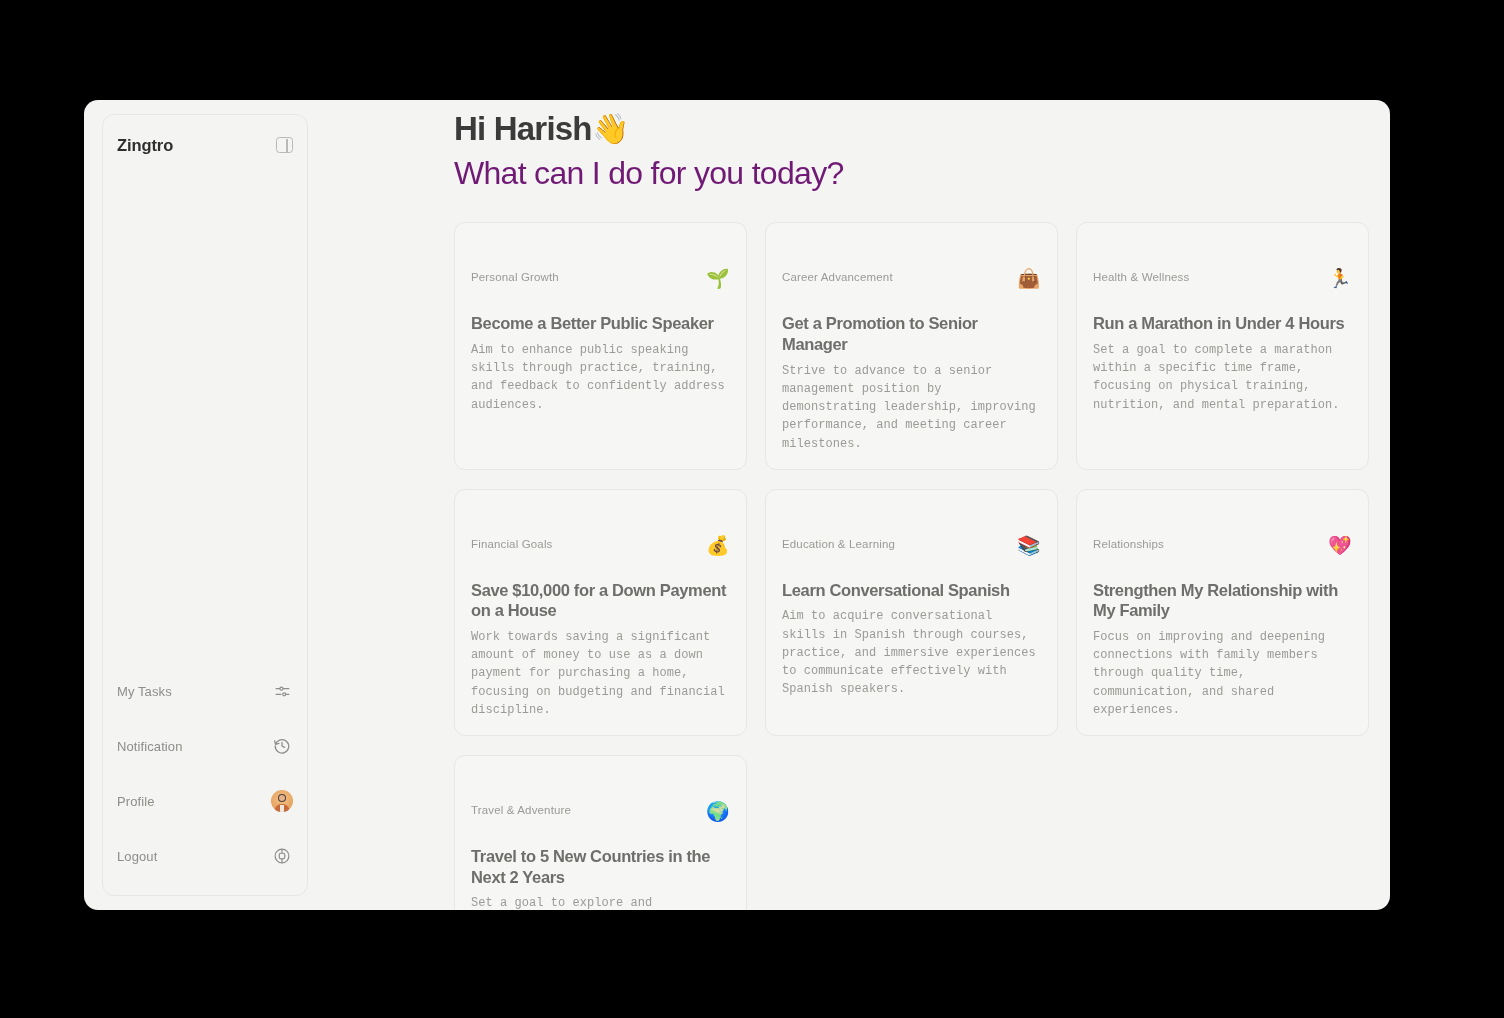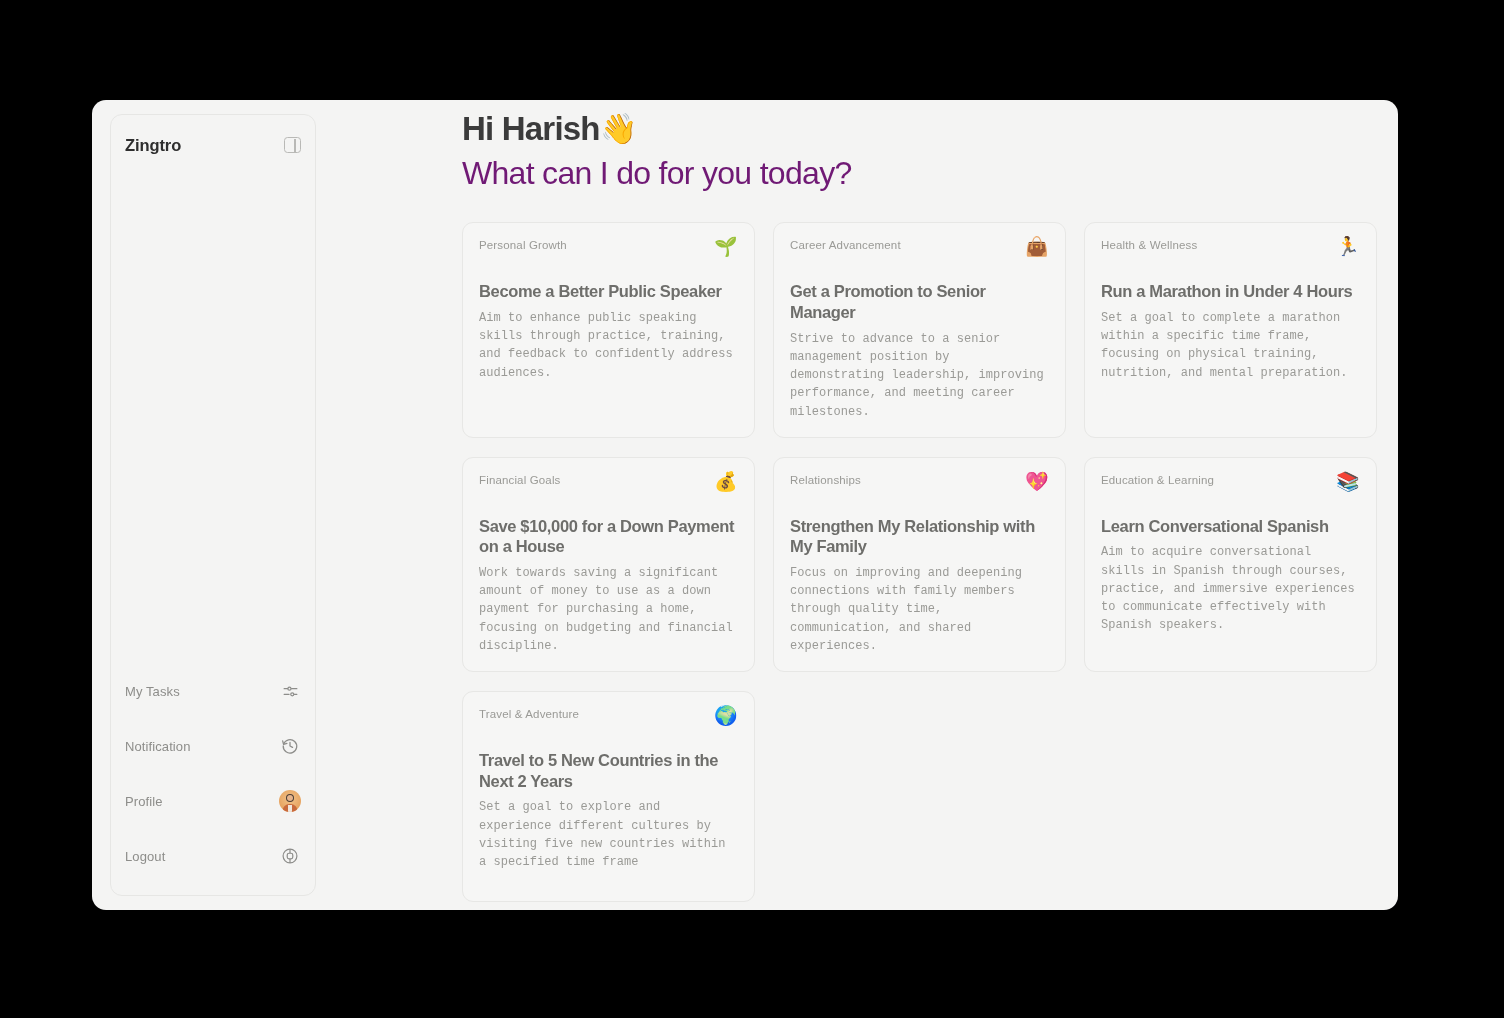--- a/index.html
+++ b/index.html
@@ -7,21 +7,21 @@
   html, body {
     width: 1504px;
     height: 1018px;
     background: #000000;
     font-family: "Liberation Sans", sans-serif;
     overflow: hidden;
   }
 
   #app-window {
     position: absolute;
-    left: 92px;
+    left: 84px;
     top: 100px;
     width: 1306px;
     height: 810px;
     background: #f4f4f3;
     border-radius: 14px;
     display: flex;
     overflow: hidden;
   }
 
   
@@ -198,20 +198,21 @@
     cursor: pointer;
     display: flex;
     flex-direction: column;
   }
 
   .card-top {
     display: flex;
     align-items: flex-start;
     justify-content: space-between;
     gap: 14px;
+    margin-top: 32px;
   }
 
   .card-category {
     font-size: 11.5px;
     color: #9a9a96;
     letter-spacing: 0.15px;
     padding-top: 2px;
   }
 
   .card-emoji {
@@ -347,34 +348,34 @@
         <div class="card-top">
           <span class="card-category">Financial Goals</span>
           <span class="card-emoji">💰</span>
         </div>
         <h3 class="card-title">Save $10,000 for a Down Payment on a House</h3>
         <p class="card-desc">Work towards saving a significant amount of money to use as a down payment for purchasing a home, focusing on budgeting and financial discipline.</p>
       </article>
 
       <article class="goal-card">
         <div class="card-top">
+          <span class="card-category">Education &amp; Learning</span>
+          <span class="card-emoji">📚</span>
+        </div>
+        <h3 class="card-title">Learn Conversational Spanish</h3>
+        <p class="card-desc">Aim to acquire conversational skills in Spanish through courses, practice, and immersive experiences to communicate effectively with Spanish speakers.</p>
+      </article>
+
+      <article class="goal-card">
+        <div class="card-top">
           <span class="card-category">Relationships</span>
           <span class="card-emoji">💖</span>
         </div>
         <h3 class="card-title">Strengthen My Relationship with My Family</h3>
         <p class="card-desc">Focus on improving and deepening connections with family members through quality time, communication, and shared experiences.</p>
-      </article>
-
-      <article class="goal-card">
-        <div class="card-top">
-          <span class="card-category">Education &amp; Learning</span>
-          <span class="card-emoji">📚</span>
-        </div>
-        <h3 class="card-title">Learn Conversational Spanish</h3>
-        <p class="card-desc">Aim to acquire conversational skills in Spanish through courses, practice, and immersive experiences to communicate effectively with Spanish speakers.</p>
       </article>
 
       <article class="goal-card">
         <div class="card-top">
           <span class="card-category">Travel &amp; Adventure</span>
           <span class="card-emoji">🌍</span>
         </div>
         <h3 class="card-title">Travel to 5 New Countries in the Next 2 Years</h3>
         <p class="card-desc">Set a goal to explore and experience different cultures by visiting five new countries within a specified time frame</p>
       </article>

